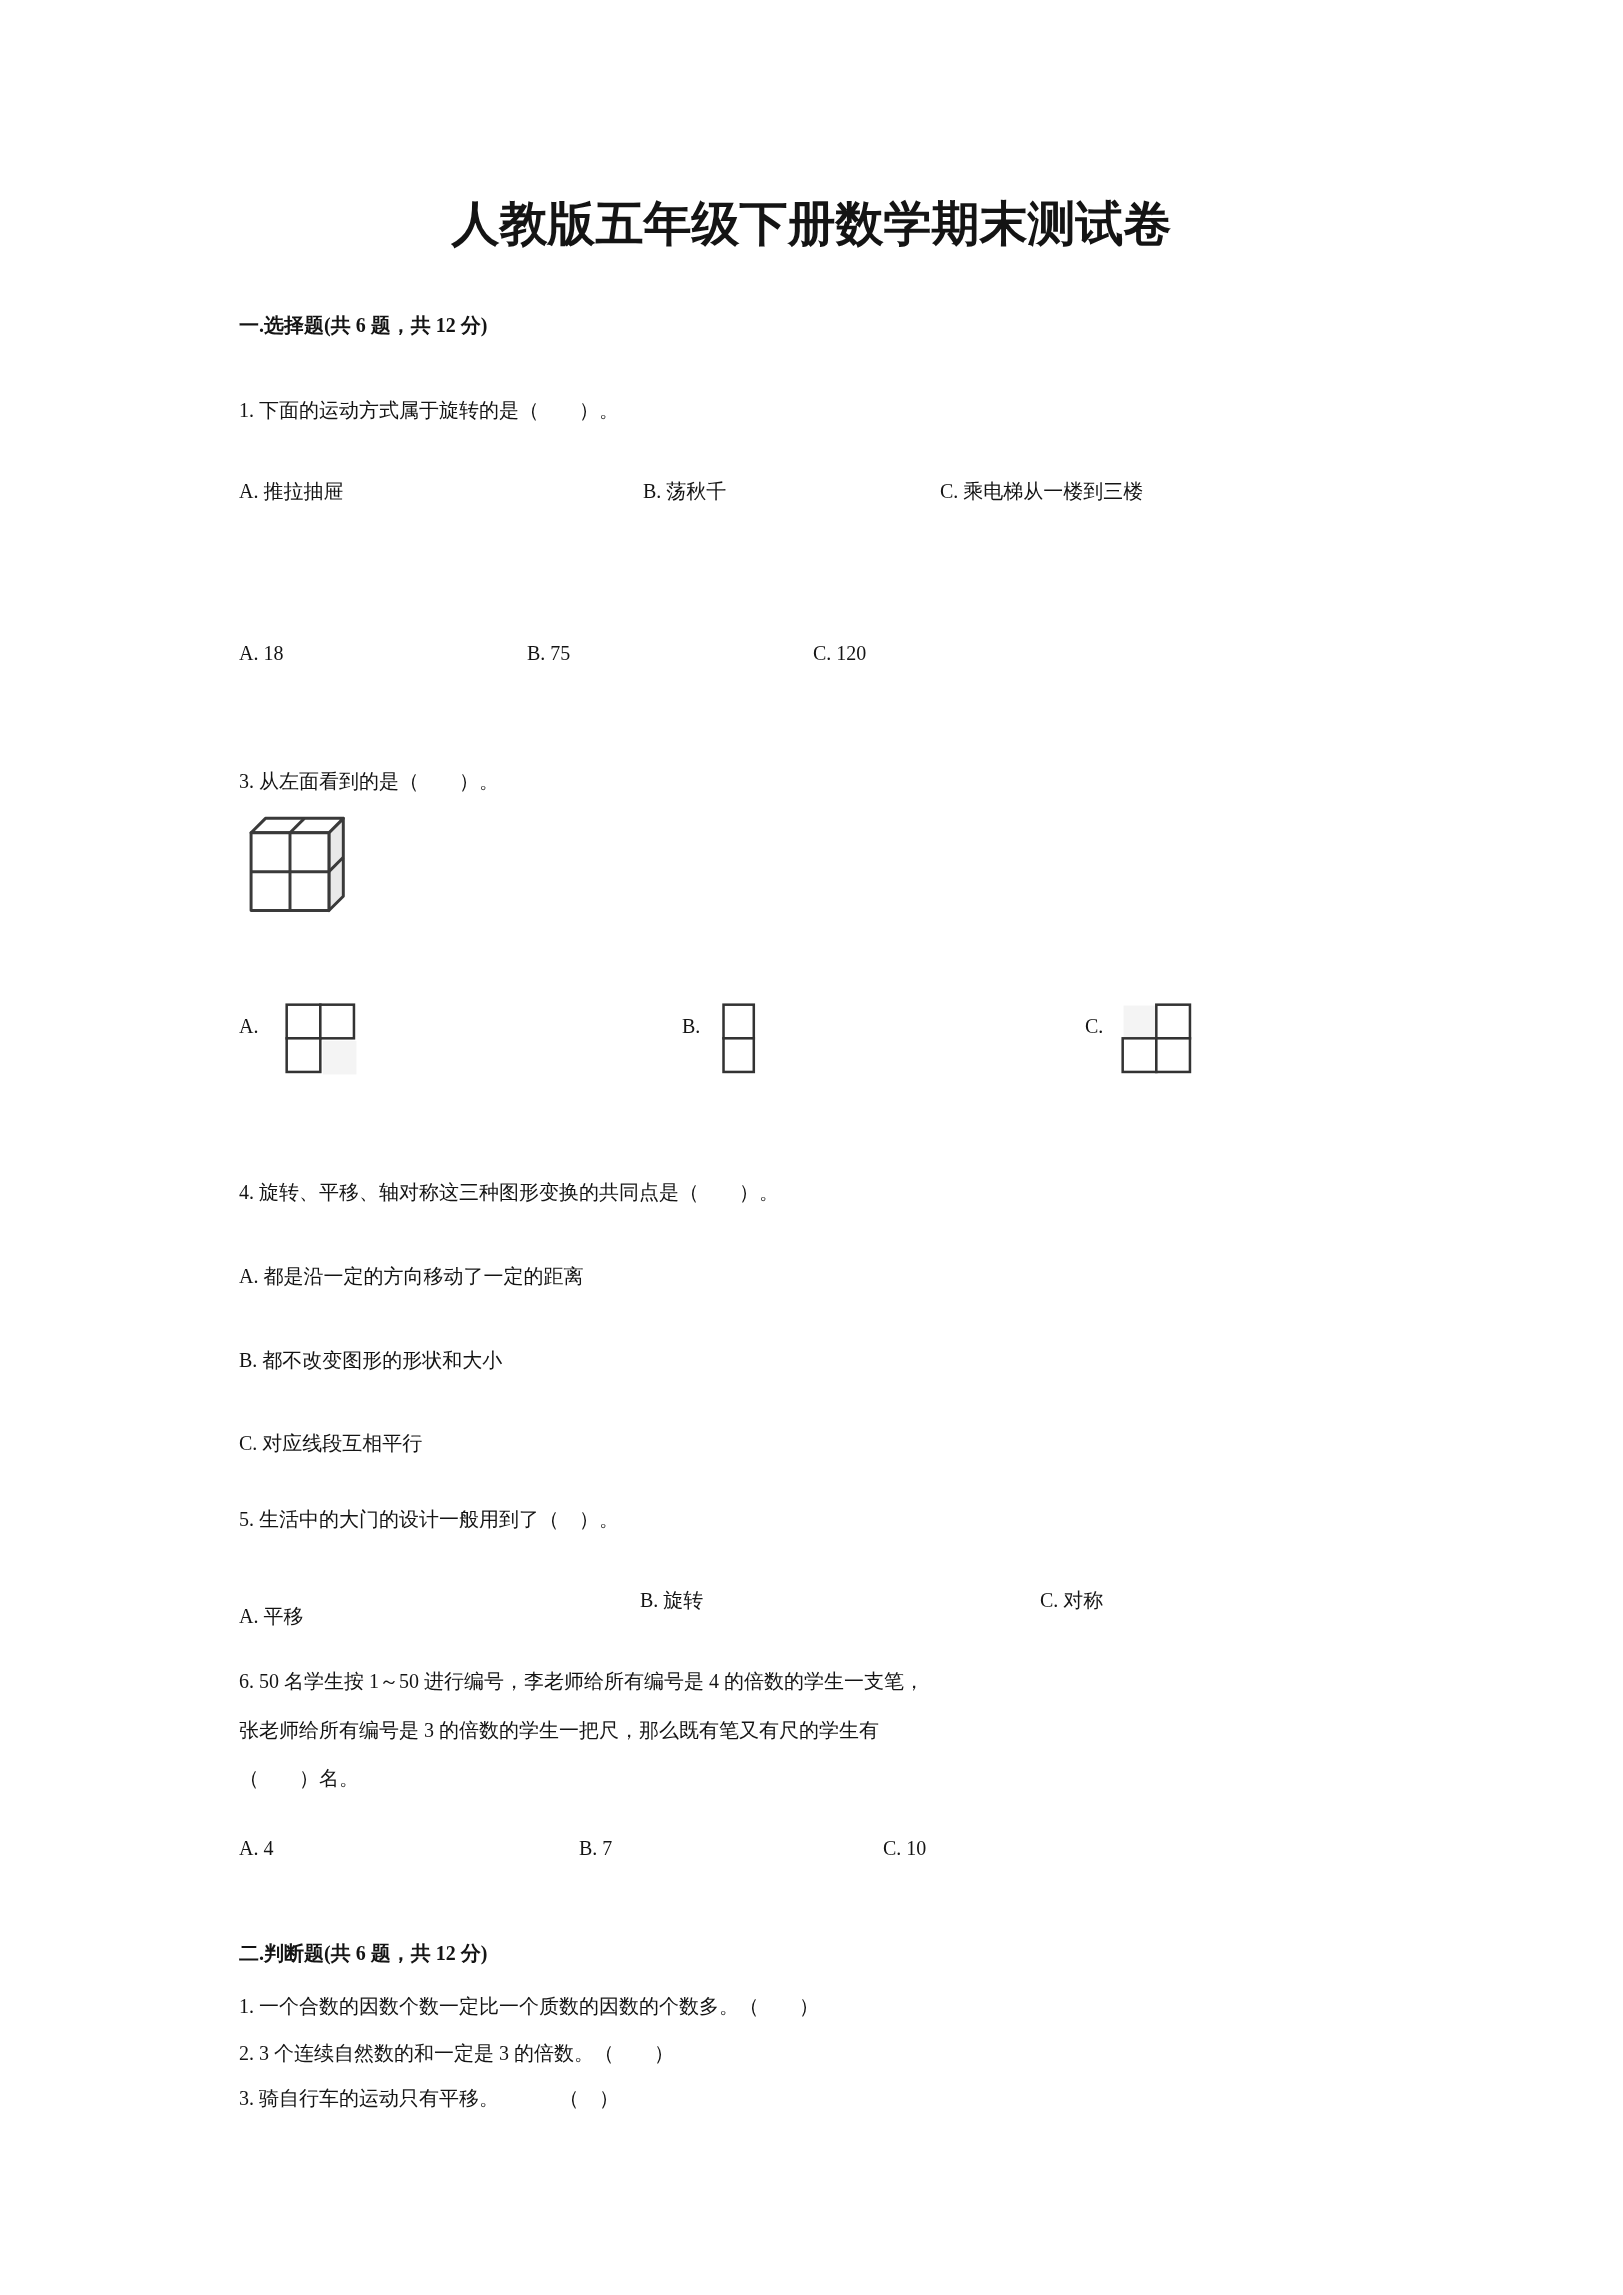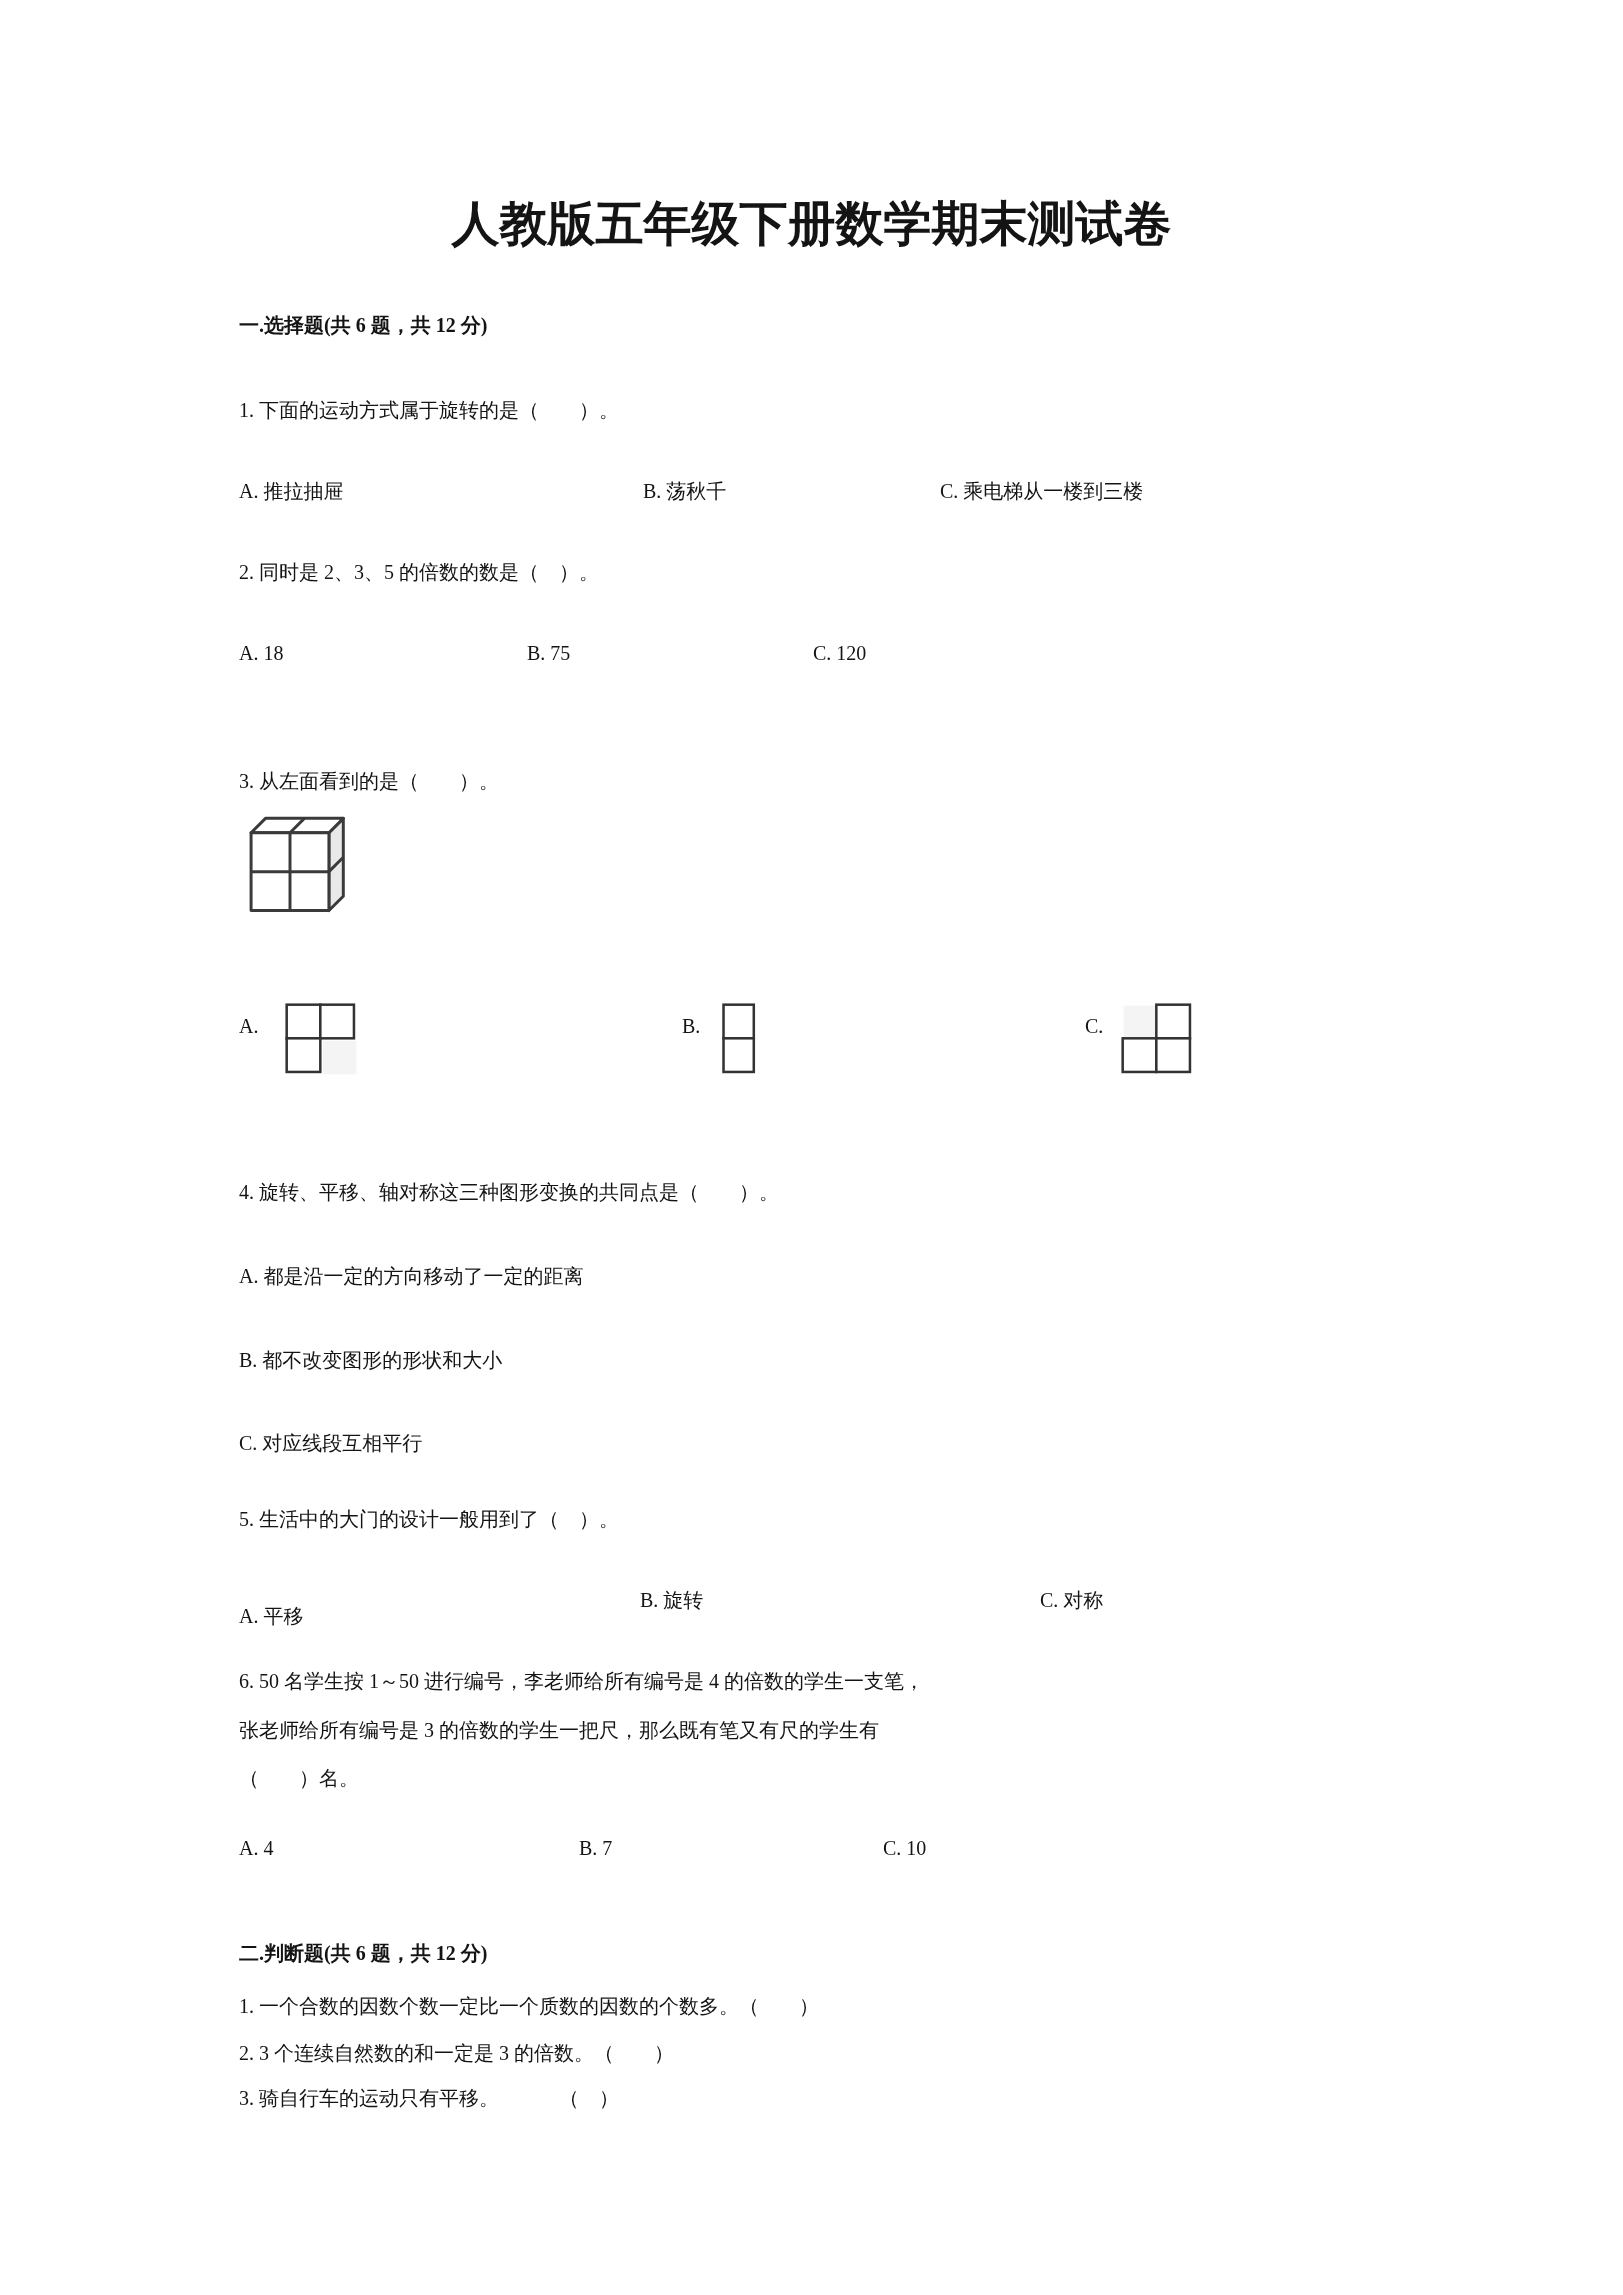--- a/index.html
+++ b/index.html
@@ -24,21 +24,20 @@
 
   <div class="title">人教版五年级下册数学期末测试卷</div>
 
   <div class="t bold" style="left:239px; top:305px;">一.选择题(共 6 题，共 12 分)</div>
 
   <div class="t" style="left:239px; top:390px;">1. 下面的运动方式属于旋转的是（　　）。</div>
   <div class="t" style="left:239px; top:471px;">A. 推拉抽屉</div>
   <div class="t" style="left:595px; top:471px;margin-left:48px;">B. 荡秋千</div>
   <div class="t" style="left:940px; top:471px;">C. 乘电梯从一楼到三楼</div>
 
-  <div class="t" style="left:239px; top:552px;">2. 同时是 2、3、5 的倍数的数是（　）。</div>
   <div class="t" style="left:239px; top:633px;">A. 18</div>
   <div class="t" style="left:527px; top:633px;">B. 75</div>
   <div class="t" style="left:813px; top:633px;">C. 120</div>
 
   <div class="t" style="left:239px; top:713px;margin-top:48px;">3. 从左面看到的是（　　）。</div>
 
   <svg class="fig" style="left:246px; top:814px;" width="110" height="106" viewBox="0 0 130 125">
     <g stroke="#3a3a3a" stroke-width="3.5" stroke-linejoin="round">
       <polygon points="98,22 115,5 115,97 98,114" fill="#e9e9e9"></polygon>
       <polygon points="6,22 98,22 115,5 23,5" fill="#ffffff"></polygon>

